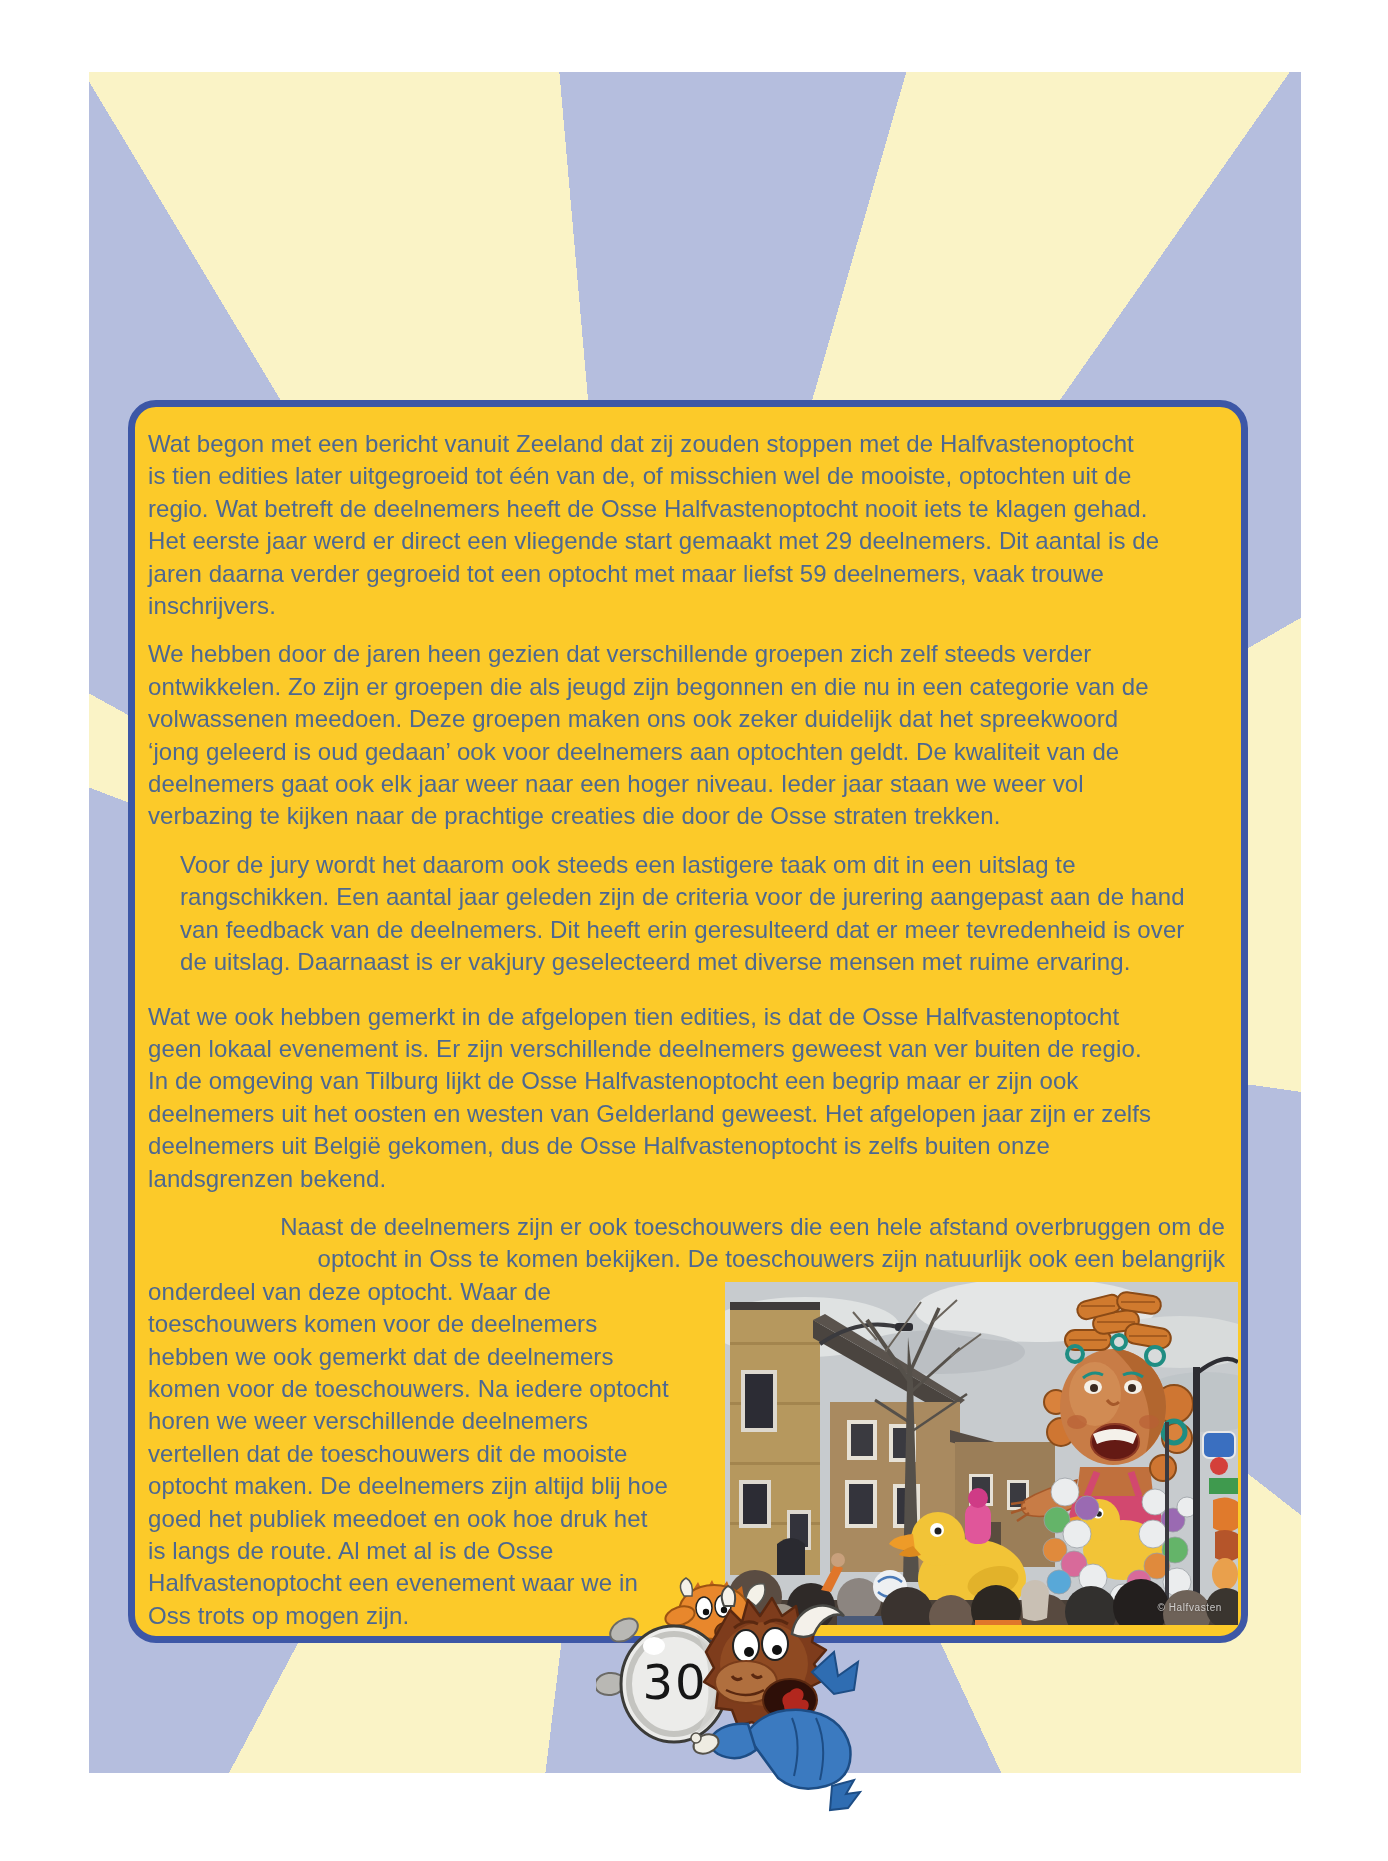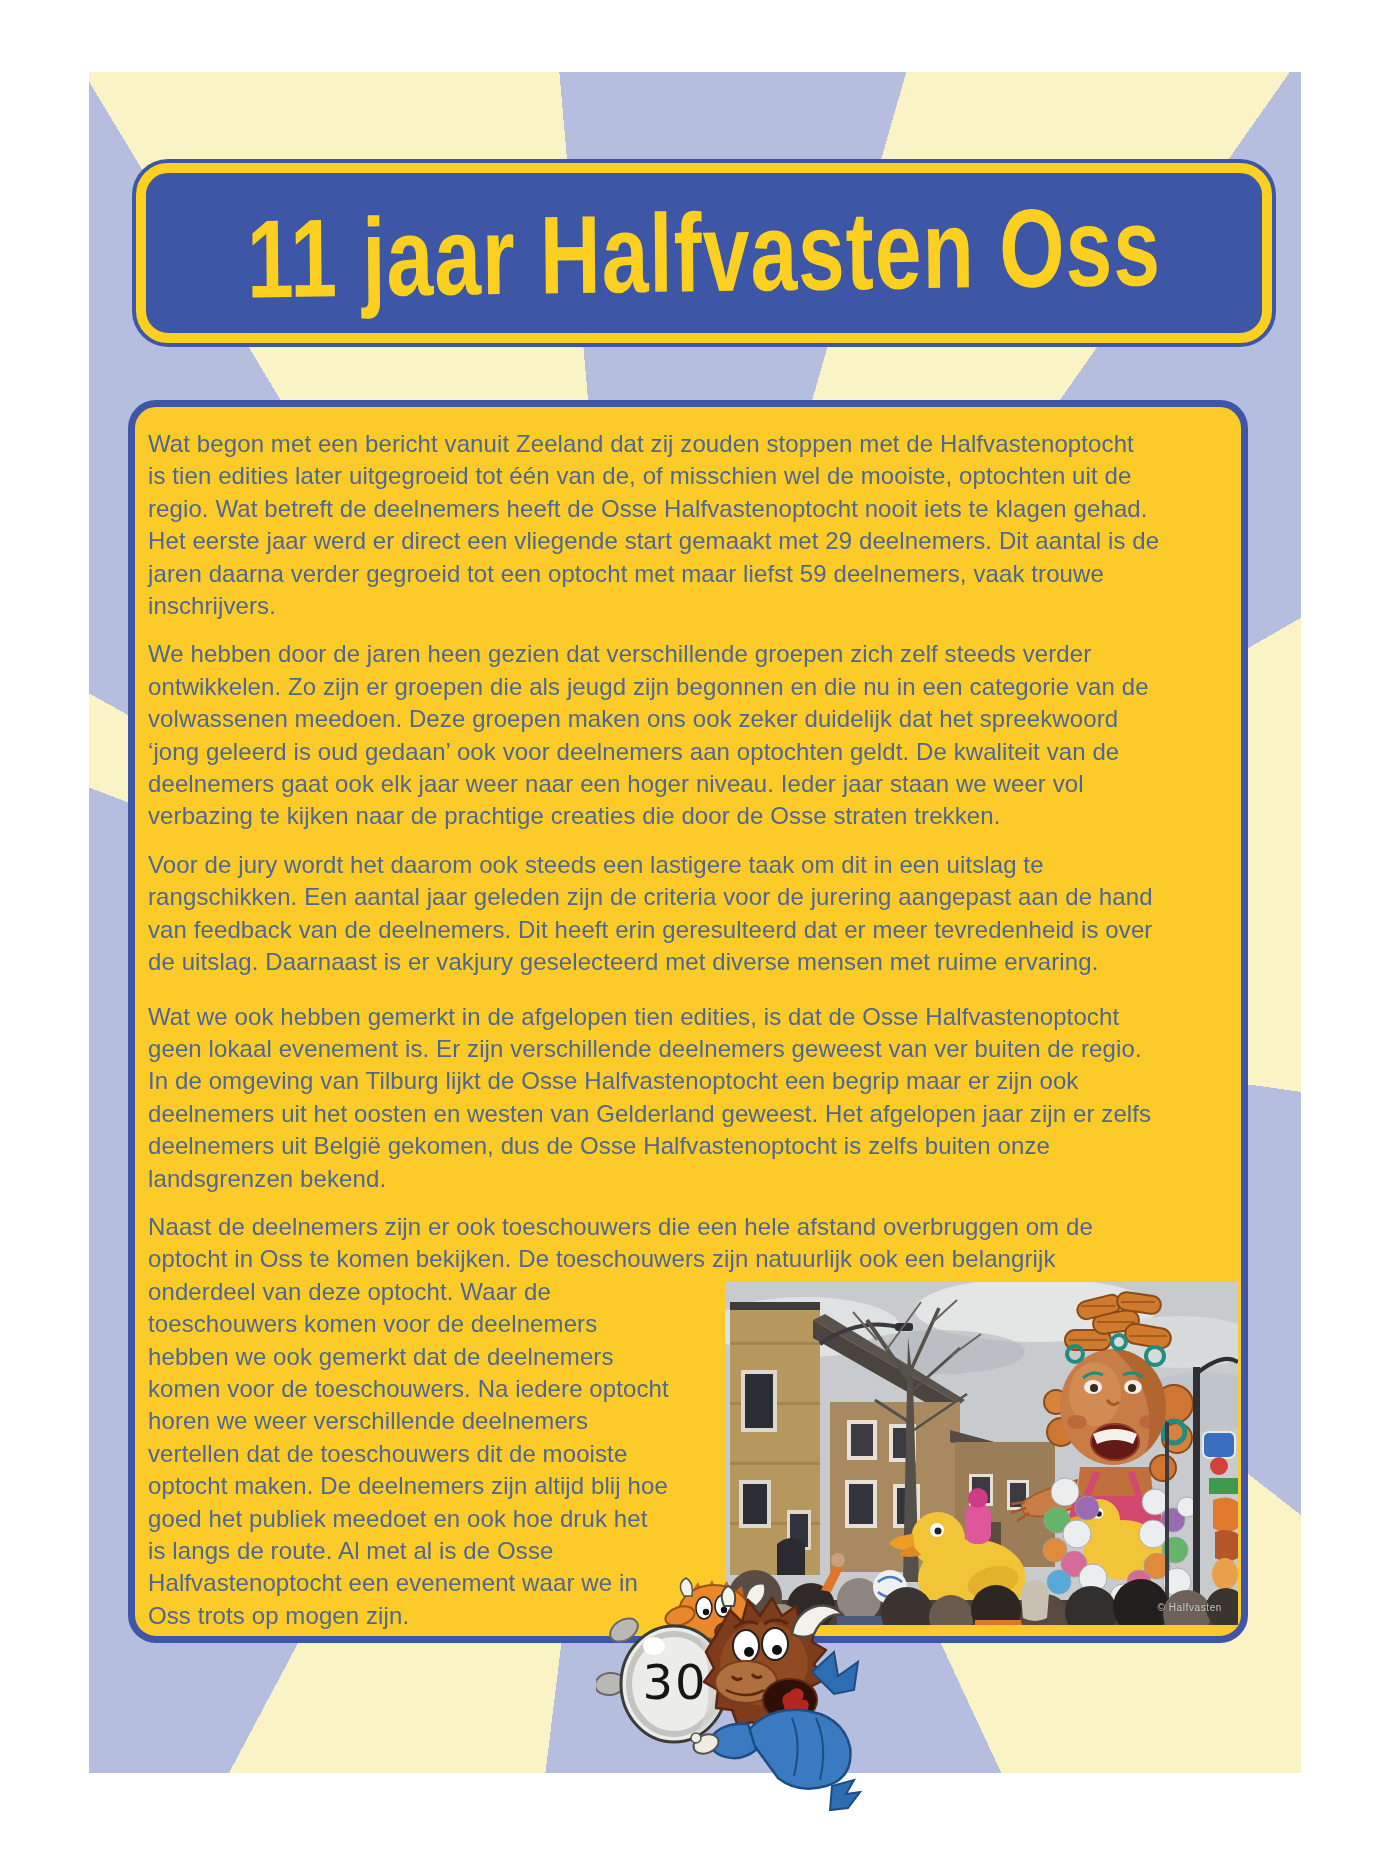--- a/index.html
+++ b/index.html
@@ -17,42 +17,39 @@
   .header-box{position:absolute;left:136px;top:163px;width:1136px;height:180px;
     box-sizing:border-box;background:#3d57a6;border:10px solid #fcd020;border-radius:32px;
     box-shadow:0 0 0 4px #3d57a6;display:flex;align-items:center;justify-content:center;z-index:2;}
   .title{color:#fcd020;font-size:84px;font-weight:bold;letter-spacing:1px;white-space:nowrap;
     transform:scaleY(1.32) rotate(-0.6deg);font-family:"Liberation Sans",sans-serif;}
   .content-box{position:absolute;left:128px;top:400px;width:1120px;height:1243px;
     box-sizing:border-box;background:#fcca29;border:7px solid #3d57a6;border-radius:28px;
     padding:21px 16px 0 13px;z-index:2;}
   .para{margin:0 0 16px 0;font-size:24px;line-height:32.4px;color:#4d6891;
     white-space:pre;font-family:"Liberation Sans",sans-serif;letter-spacing:0.1px;}
-  .para.p3{margin-bottom:22px;}
-  .para.intro{margin-bottom:0;}
+  .para.p3{margin-bottom:22px;margin-left:32px;}
+  .para.intro{margin-bottom:0;text-align:right;}
   .para.narrow{width:578px;margin:0;}
   .photo{position:absolute;left:725px;top:1282px;width:513px;height:343px;overflow:hidden;z-index:3;}
   .photo svg{display:block;}
   .watermark{position:absolute;right:16px;bottom:12px;font-size:10px;letter-spacing:0.6px;
     color:rgba(255,255,255,0.72);text-shadow:0 0 2px rgba(0,0,0,0.35);}
   .mascot{position:absolute;left:596px;top:1572px;width:315px;height:240px;z-index:4;}
   .page-number{position:absolute;left:630px;top:1652px;width:90px;height:60px;z-index:5;
     font-family:"DejaVu Sans","Liberation Sans",sans-serif;font-weight:normal;font-size:48px;
     color:#161616;text-align:center;line-height:60px;letter-spacing:2px;}
 </style>
 </head>
 <body>
 
 <div class="page">
 
   <div class="starburst"></div>
 
-  <div class="header-box">
-    <div class="title">11 jaar Halfvasten Oss</div>
-  </div>
 
   <div class="content-box">
     <p class="para">Wat begon met een bericht vanuit Zeeland dat zij zouden stoppen met de Halfvastenoptocht
 is tien edities later uitgegroeid tot één van de, of misschien wel de mooiste, optochten uit de
 regio. Wat betreft de deelnemers heeft de Osse Halfvastenoptocht nooit iets te klagen gehad.
 Het eerste jaar werd er direct een vliegende start gemaakt met 29 deelnemers. Dit aantal is de
 jaren daarna verder gegroeid tot een optocht met maar liefst 59 deelnemers, vaak trouwe
 inschrijvers.</p>
     <p class="para">We hebben door de jaren heen gezien dat verschillende groepen zich zelf steeds verder
 ontwikkelen. Zo zijn er groepen die als jeugd zijn begonnen en die nu in een categorie van de

